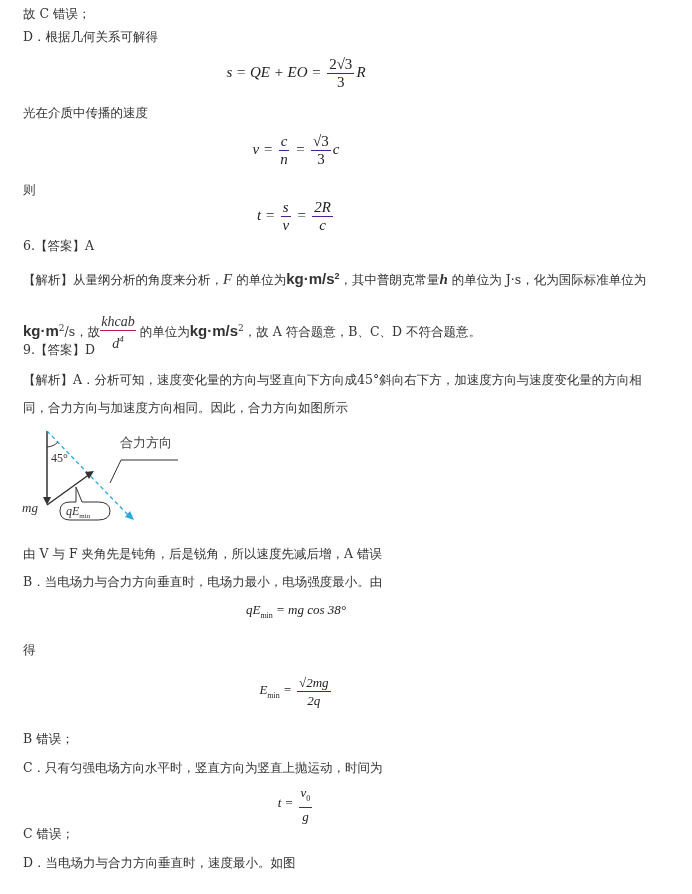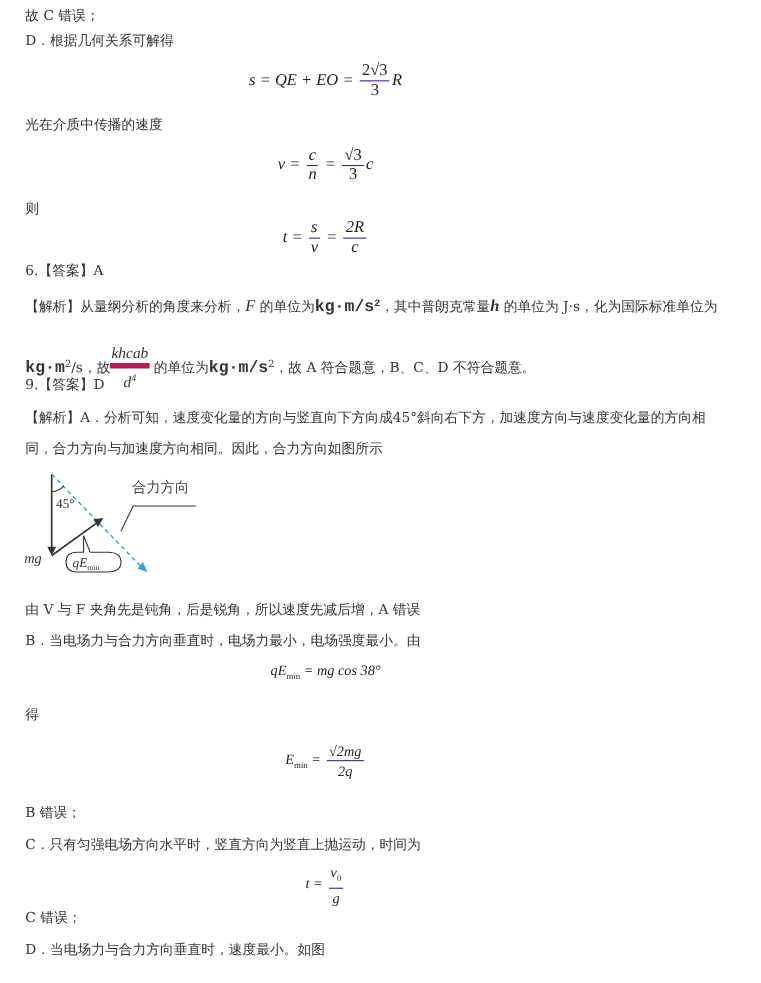--- a/index.html
+++ b/index.html
@@ -17,23 +17,23 @@
   }
   .frac { display: inline-block; vertical-align: middle; text-align: center; margin: 0 2px; }
   .frac .num { display: block; border-bottom: 1px solid #4c1d95; padding: 0 2px; line-height: 17px; }
   .frac .den { display: block; line-height: 17px; }
   .up { font-style: normal; }
   .bold { font-weight: bold; font-family: "Liberation Serif", serif; }
   .math { font-family: "Liberation Serif", serif; font-style: italic; }
   .sup { font-size: 9px; vertical-align: super; }
   .sub { font-size: 8px; vertical-align: sub; font-style: normal; }
   .inlfrac { display: inline-block; vertical-align: middle; text-align: center; font-family: "Liberation Serif", serif; font-style: italic; font-size: 14px; }
-  .inlfrac .num { display: block; border-bottom: 5px solid #be185d; line-height: 16px; padding: 0 1px; }
+  .inlfrac .num { display: block; border-bottom: 1px solid #be185d; line-height: 16px; padding: 0 1px; }
   .inlfrac .den { display: block; line-height: 16px; }
-  .unit { font-family: Liberation Mono, monospace; font-weight: bold; font-size: 15px; text-align: right; }
+  .unit { font-family: Liberation Sans, sans-serif; font-weight: bold; font-size: 15px; text-align: right; }
   #diagram { position: absolute; left: 18px; top: 425px; }
 </style>
 </head>
 <body>
 
 <div>
 
   <div class="line" style="top:6px;">故 C 错误；</div>
   <div class="line" style="top:29px;">D．根据几何关系可解得</div>
 

